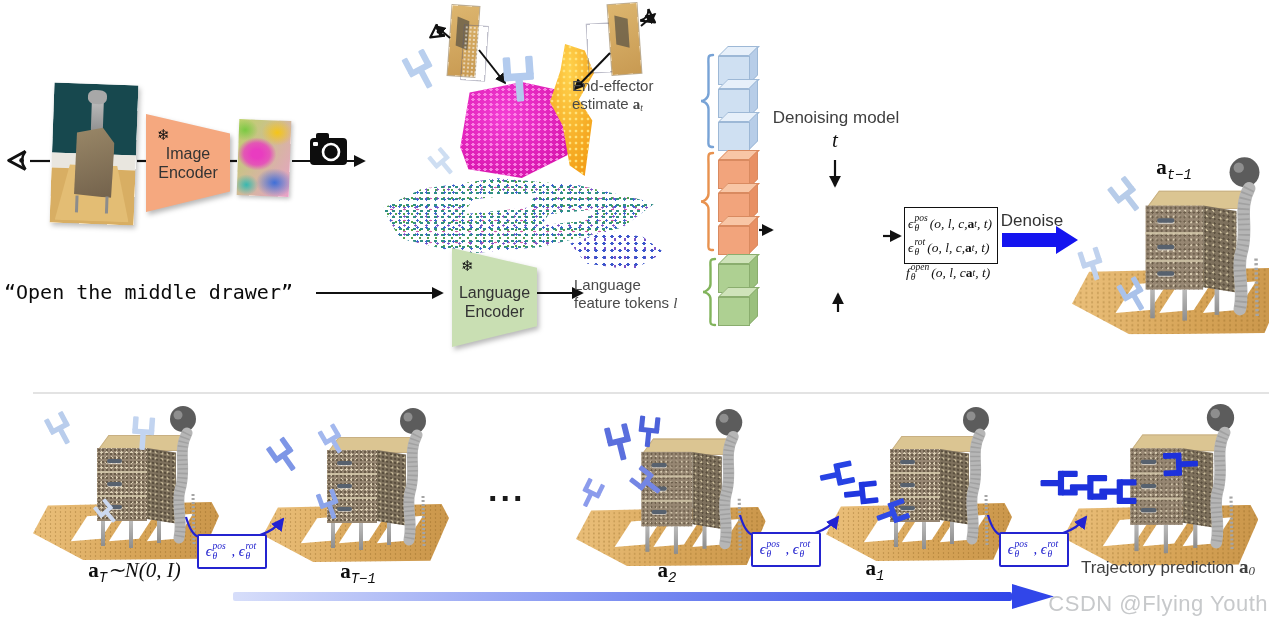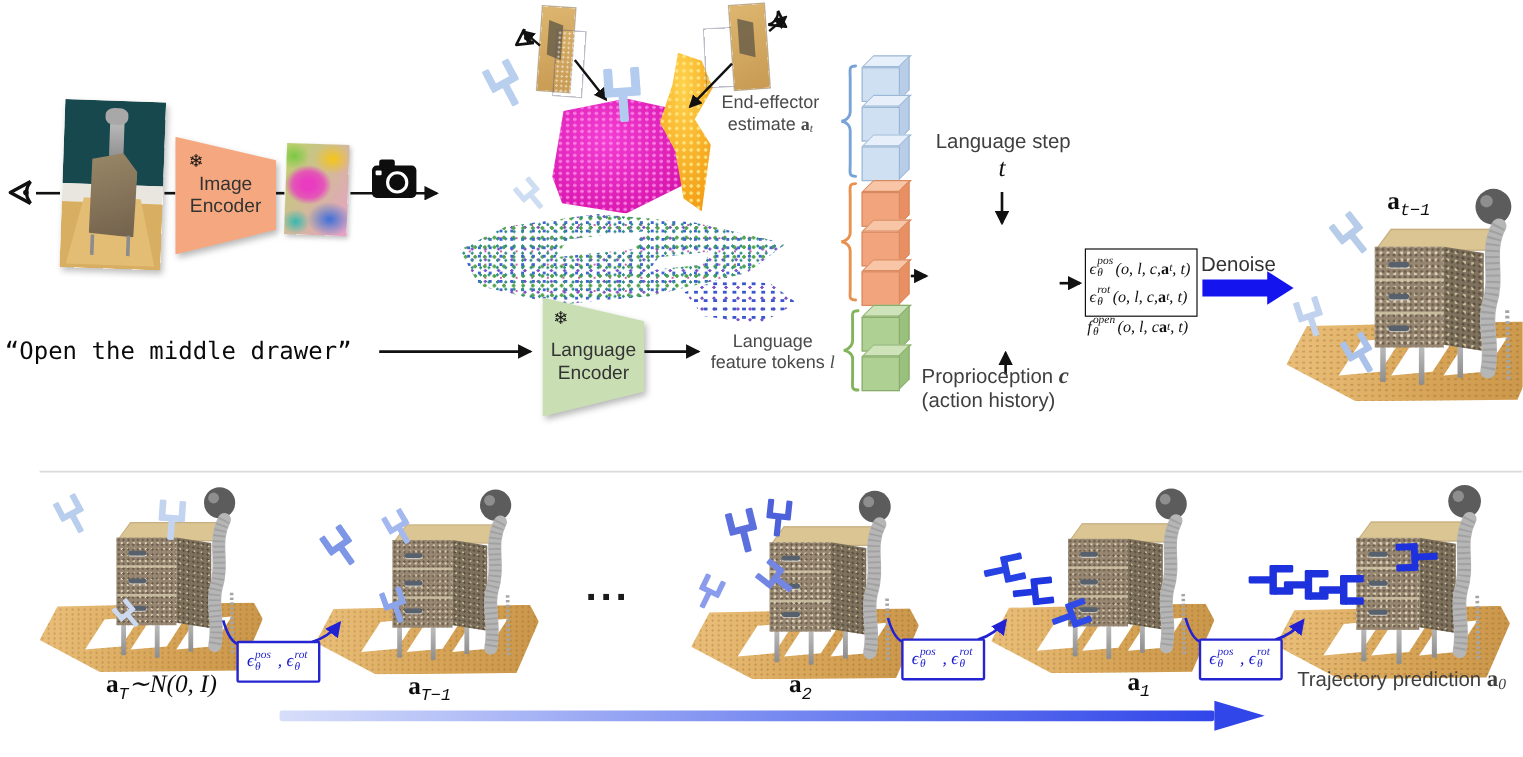--- a/index.html
+++ b/index.html
@@ -2,21 +2,21 @@
 <html><head>
 <meta charset="utf-8">
 <style>
   html,body{margin:0;padding:0;background:#fff;}
   #fig{position:relative;width:1269px;height:631px;background:#ffffff;overflow:hidden;
        font-family:"Liberation Sans",sans-serif;}
   .abs{position:absolute;}
 
   
   .lbl{color:#4a4a4a;font-size:15px;line-height:18px;}
-  .lbl-r{text-align:center;}
+  .lbl-r{text-align:left;}
   .cap{color:#3b3b3b;font-size:21px;text-align:center;}
   .mi{font-family:"Liberation Serif",serif;font-style:italic;}
   .mb{font-family:"Liberation Serif",serif;font-weight:bold;font-style:normal;}
   .ss{display:inline-flex;flex-direction:column;align-items:flex-start;line-height:1;vertical-align:-4px;margin:0 2px 0 1px;}
   .ss span{font-size:9.5px;font-family:"Liberation Serif",serif;font-style:italic;}
   .msub{font-size:9.5px;font-family:"Liberation Serif",serif;font-style:italic;vertical-align:-2px;}
   .cm{white-space:pre;}
 
   .instruction{font-family:"DejaVu Sans Mono",monospace;font-size:20px;color:#0a0a0a;}
 
@@ -540,46 +540,42 @@
     <div>End-effector</div>
     <div><span>estimate </span><span class="mb">a</span><sub class="msub">t</sub></div>
   </div>
 
 
   <div class="abs txt lbl lbl-r" style="left:574px;top:276px;width:140px;">
     <div>Language</div>
     <div><span>feature tokens </span><span class="mi">l</span></div>
   </div>
 
-  <div class="abs txt" style="left:760px;top:108px;width:152px;text-align:center;font-size:17px;color:#3f3f3f;">Language step</div>
+  <div class="abs txt" style="left:760px;top:108px;width:152px;text-align:center;font-size:17px;color:#3f3f3f;">Denoising model</div>
   <div class="abs txt mi" style="left:820px;top:128px;width:30px;text-align:center;font-size:21px;color:#111;">t</div>
 
-  <div class="abs txt" style="left:768px;top:304px;width:180px;font-size:17px;color:#3f3f3f;line-height:20px;">
-    <div><span>Proprioception </span><span class="mi" style="font-size:19px;font-weight:bold;">c</span></div>
-    <div>(action history)</div>
-  </div>
 
   <div class="abs txt" style="left:998px;top:211px;width:68px;text-align:center;font-size:17px;color:#333;">Denoise</div>
 
   <div class="abs txt steplabel" style="left:1136px;top:155px;width:76px;">
     <b>a</b><sub>t−1</sub>
   </div>
 
 
   <div class="abs txt steplabel" style="left:47px;top:558px;width:175px;">
     <b>a</b><sub>T</sub><span class="mi">∼N(0, I)</span>
   </div>
   <div class="abs txt steplabel" style="left:308px;top:559px;width:100px;">
     <b>a</b><sub>T−1</sub><span class="mi"></span>
   </div>
   <div class="abs txt ellipsis" style="left:488px;top:470px;width:60px;">...</div>
   <div class="abs txt steplabel" style="left:632px;top:558px;width:70px;">
     <b>a</b><sub>2</sub><span class="mi"></span>
   </div>
-  <div class="abs txt steplabel" style="left:914px;top:556px;width:70px;">
+  <div class="abs txt steplabel" style="left:840px;top:556px;width:70px;">
     <b>a</b><sub>1</sub><span class="mi"></span>
   </div>
   <div class="abs txt" style="left:1068px;top:556px;width:200px;text-align:center;font-size:17px;color:#3f3f3f;">
     <span>Trajectory prediction </span><span class="mb" style="font-size:19px;">a</span><sub class="msub" style="font-size:13px;">0</sub>
   </div>
 
   <div class="ebox" style="left:197px;top:534px;">
     <span class="mi">ϵ</span>
       <span class="ss">
         <span>pos</span>
@@ -612,13 +608,14 @@
         <span>θ</span>
       </span>
       <span class="mi cm"> , </span>
       <span class="mi">ϵ</span>
       <span class="ss">
         <span>rot</span>
         <span>θ</span>
       </span>
   </div>
 
+  <div class="abs txt wm" style="left:1030px;top:591px;width:238px;">CSDN @Flying Youth</div>
 </div>
 
 </body></html>

